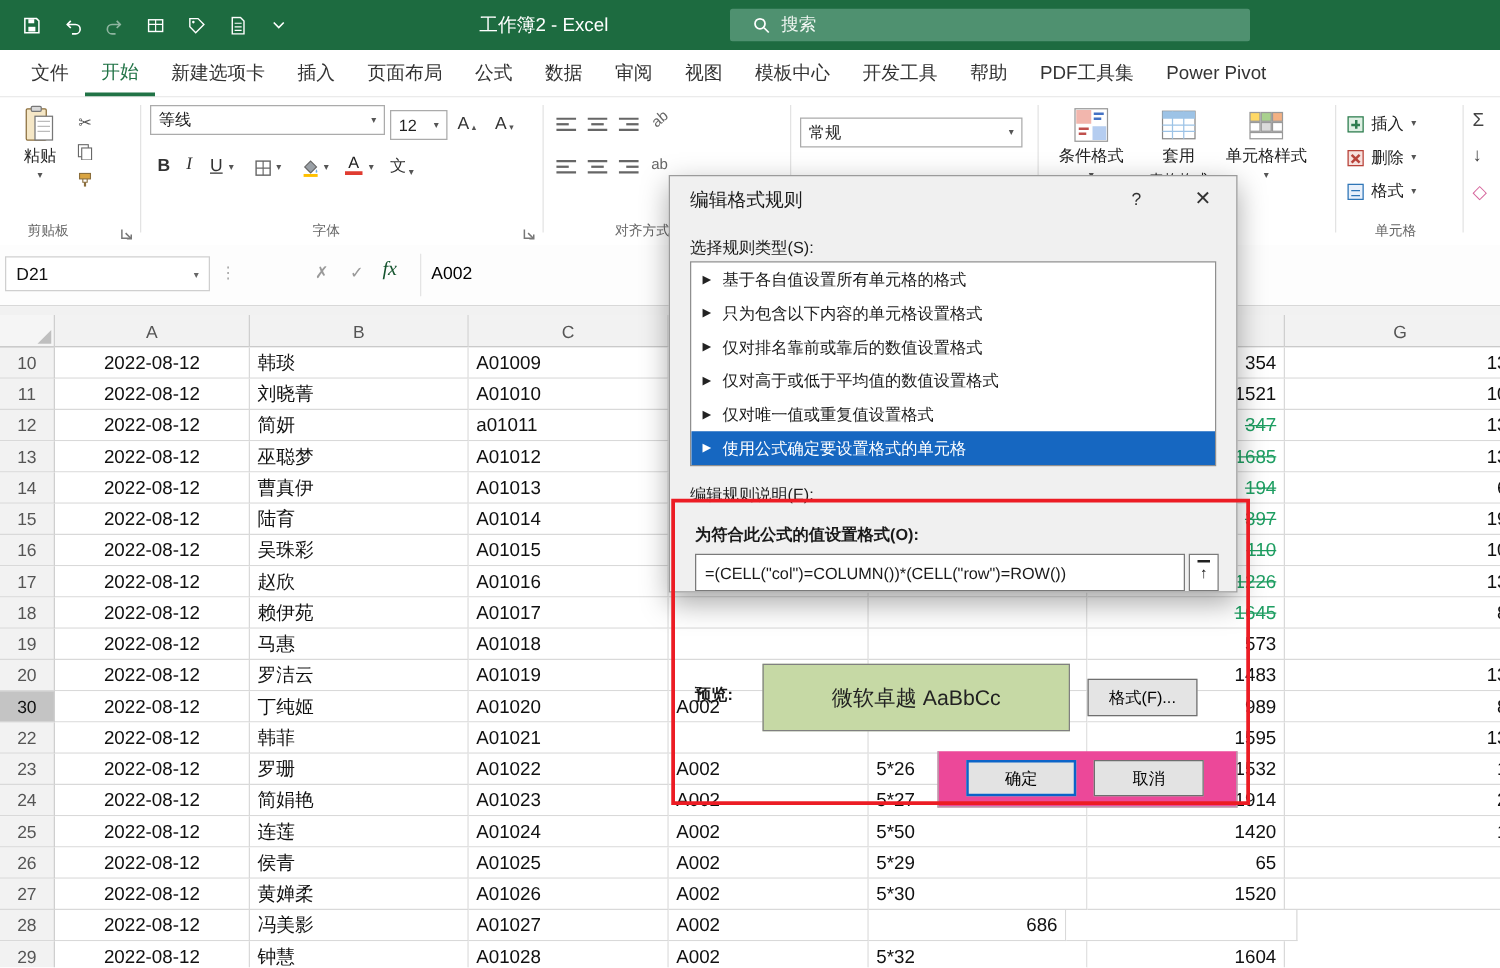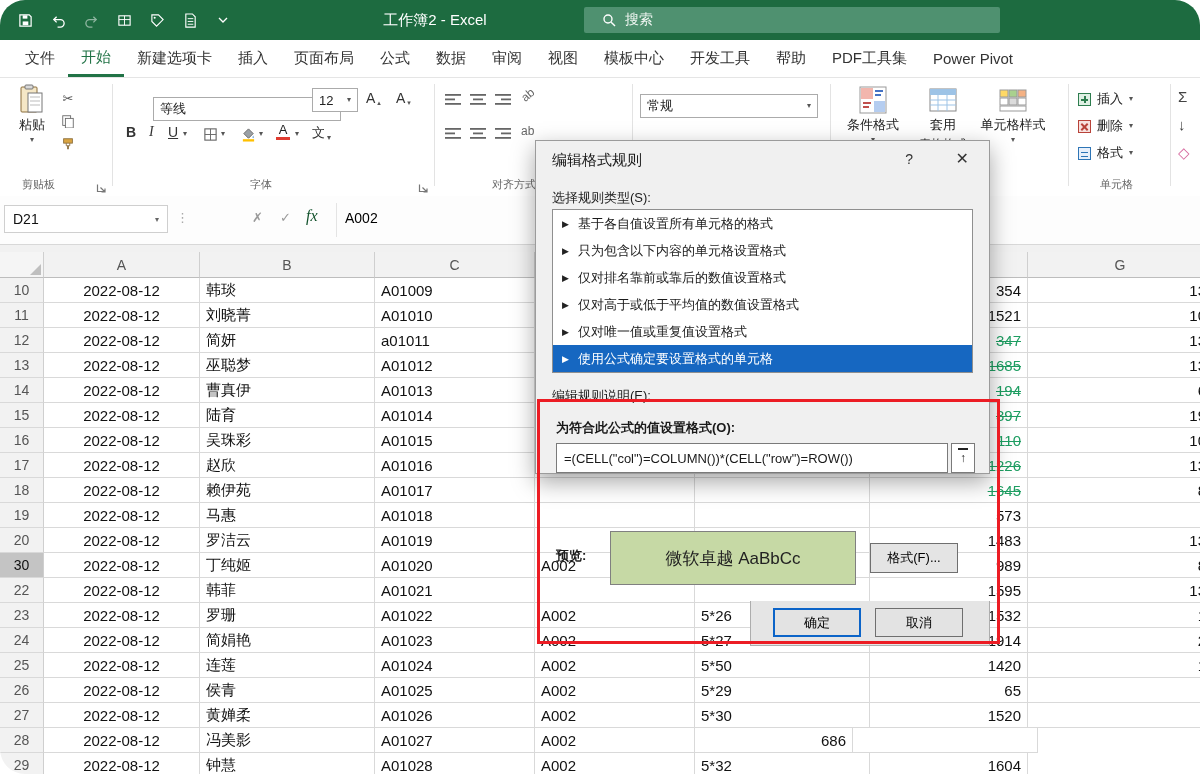--- a/index.html
+++ b/index.html
@@ -1,17 +1,17 @@
 <!DOCTYPE html>
 <html style="--titlebar: #1d6b40; --search-pill: #4f9170; --accent: #217346; --selected-rule-bg: #1667c1; --preview-bg: #c6d9a5; --strike-green: #1e9e62; --annotation-red: #ec1c24;"><head>
 <meta charset="utf-8">
 <style>
   html,body{margin:0;padding:0;background:#fff;}
   .stage{position:relative;width:1200px;height:774px;overflow:hidden;background:#fff;
-         font-family:"Liberation Sans","DejaVu Sans",sans-serif;border-radius:25px;-webkit-font-smoothing:antialiased;}
+         font-family:"Liberation Sans","DejaVu Sans",sans-serif;-webkit-font-smoothing:antialiased;}
 
   
   .titlebar{position:absolute;left:0;top:0;width:100%;height:40px;background:var(--titlebar);}
   .qat{position:absolute;left:16px;top:0;height:40px;display:flex;align-items:center;gap:15px;}
   .qbtn{display:inline-flex;width:18px;height:18px;align-items:center;justify-content:center;cursor:pointer;}
   .qbtn.dim{opacity:.5;}
   .tb-title{position:absolute;left:340px;top:0;width:190px;height:40px;display:flex;align-items:center;justify-content:center;color:#fff;font-size:15px;}
   .searchpill{position:absolute;left:584px;top:7px;width:416px;height:26px;background:var(--search-pill);border-radius:2px;display:flex;align-items:center;gap:9px;padding-left:18px;box-sizing:border-box;color:#f0f6f2;font-size:14px;cursor:text;}
 
   
@@ -90,21 +90,21 @@
   .rule-item.selected{background:var(--selected-rule-bg);color:#fff;}
   .rule-item.selected .tri{color:#fff;}
   .formula-label{position:absolute;left:20px;top:278px;font-weight:bold;font-size:13px;}
   .formula-input{position:absolute;left:20px;top:302px;width:392px;height:30px;background:#fff;border:1px solid #7a7a7a;box-sizing:border-box;display:flex;align-items:center;padding:0 7px;font-size:13px;cursor:text;}
   .collapse-btn{position:absolute;left:415px;top:302px;width:24px;height:30px;background:#fff;border:1px solid #7a7a7a;box-sizing:border-box;display:flex;align-items:center;justify-content:center;cursor:pointer;}
   .collapse-icon{position:relative;font-size:12px;line-height:1;}
   .collapse-icon::before{content:"";position:absolute;left:-2px;right:-2px;top:-4px;height:2px;background:#222;}
   .preview-label{position:absolute;left:20px;top:406px;font-weight:bold;font-size:13px;}
   .preview-box{position:absolute;left:74px;top:390px;width:246px;height:54px;background:var(--preview-bg);border:1px solid #808080;box-sizing:border-box;display:flex;align-items:center;justify-content:center;font-size:17px;color:#222;}
   .format-btn{position:absolute;left:334px;top:402px;width:88px;height:30px;background:#e4e4e4;border:1px solid #6f6f6f;font-size:13px;font-family:inherit;cursor:pointer;}
-  .dlg-footer{position:absolute;left:750px;top:601px;width:240px;height:45px;background:#e5e5e5;border:1px solid #adadad;border-top:none;box-sizing:border-box;z-index:45;}
+  .dlg-footer{position:absolute;left:750px;top:601px;width:240px;height:45px;background:#ec4899;border:1px solid #adadad;border-top:none;box-sizing:border-box;z-index:45;}
   .ok-btn{position:absolute;left:22px;top:7px;width:88px;height:29px;background:#e3e3e3;border:2px solid #0c64c8;font-size:13px;font-family:inherit;cursor:pointer;}
   .cancel-btn{position:absolute;left:124px;top:7px;width:88px;height:29px;background:#e3e3e3;border:1px solid #6f6f6f;font-size:13px;font-family:inherit;cursor:pointer;}
   .red-annotation{position:absolute;left:537px;top:399px;width:463px;height:245px;border:3px solid var(--annotation-red);box-sizing:border-box;z-index:60;pointer-events:none;}
 </style>
 </head>
 <body>
 
 <div class="stage">
 
   <div class="titlebar">
@@ -242,21 +242,21 @@
     </span>
     <span class="grp-label" style="left:22px;">剪贴板</span>
     <span class="launcher" style="left:96px;">
       <svg width="11" height="11" viewBox="0 0 11 11">
           <path d="M1.5 1.5v7h7" fill="none" stroke="#777" stroke-width="1.2"></path>
           <path d="M4.5 4.5 9 9M9 5.5V9H5.5" fill="none" stroke="#777" stroke-width="1.2"></path>
         </svg>
     </span>
     <div class="vsep" style="left:112px;"></div>
 
-    <div class="combo" style="left:120px;top:19px;width:188px;margin-left:33px;">
+    <div class="combo" style="left:120px;top:6px;width:188px;">
       <span>等线</span>
       <span class="chev">▾</span>
     </div>
     <div class="combo" style="left:312px;top:10px;width:46px;">
       <span>12</span>
       <span class="chev">▾</span>
     </div>
     <span class="ft-btn" style="left:366px;top:12px;">
       <span>A</span>
         <span class="tinyarrow">▴</span>

